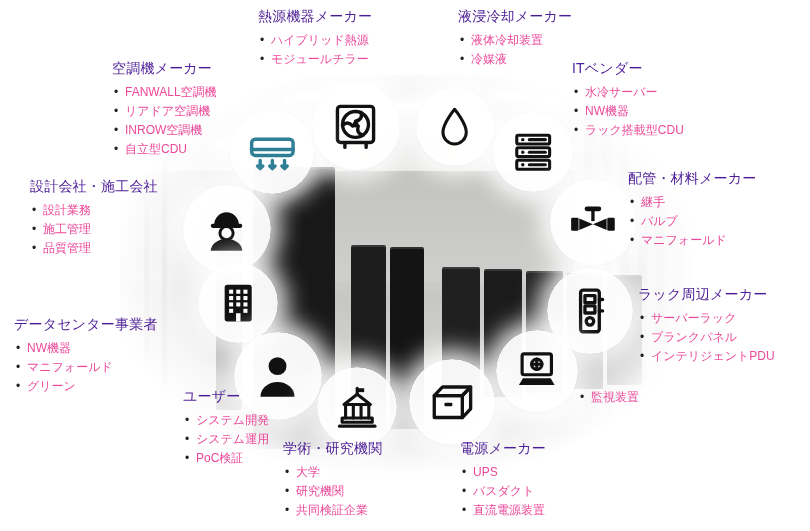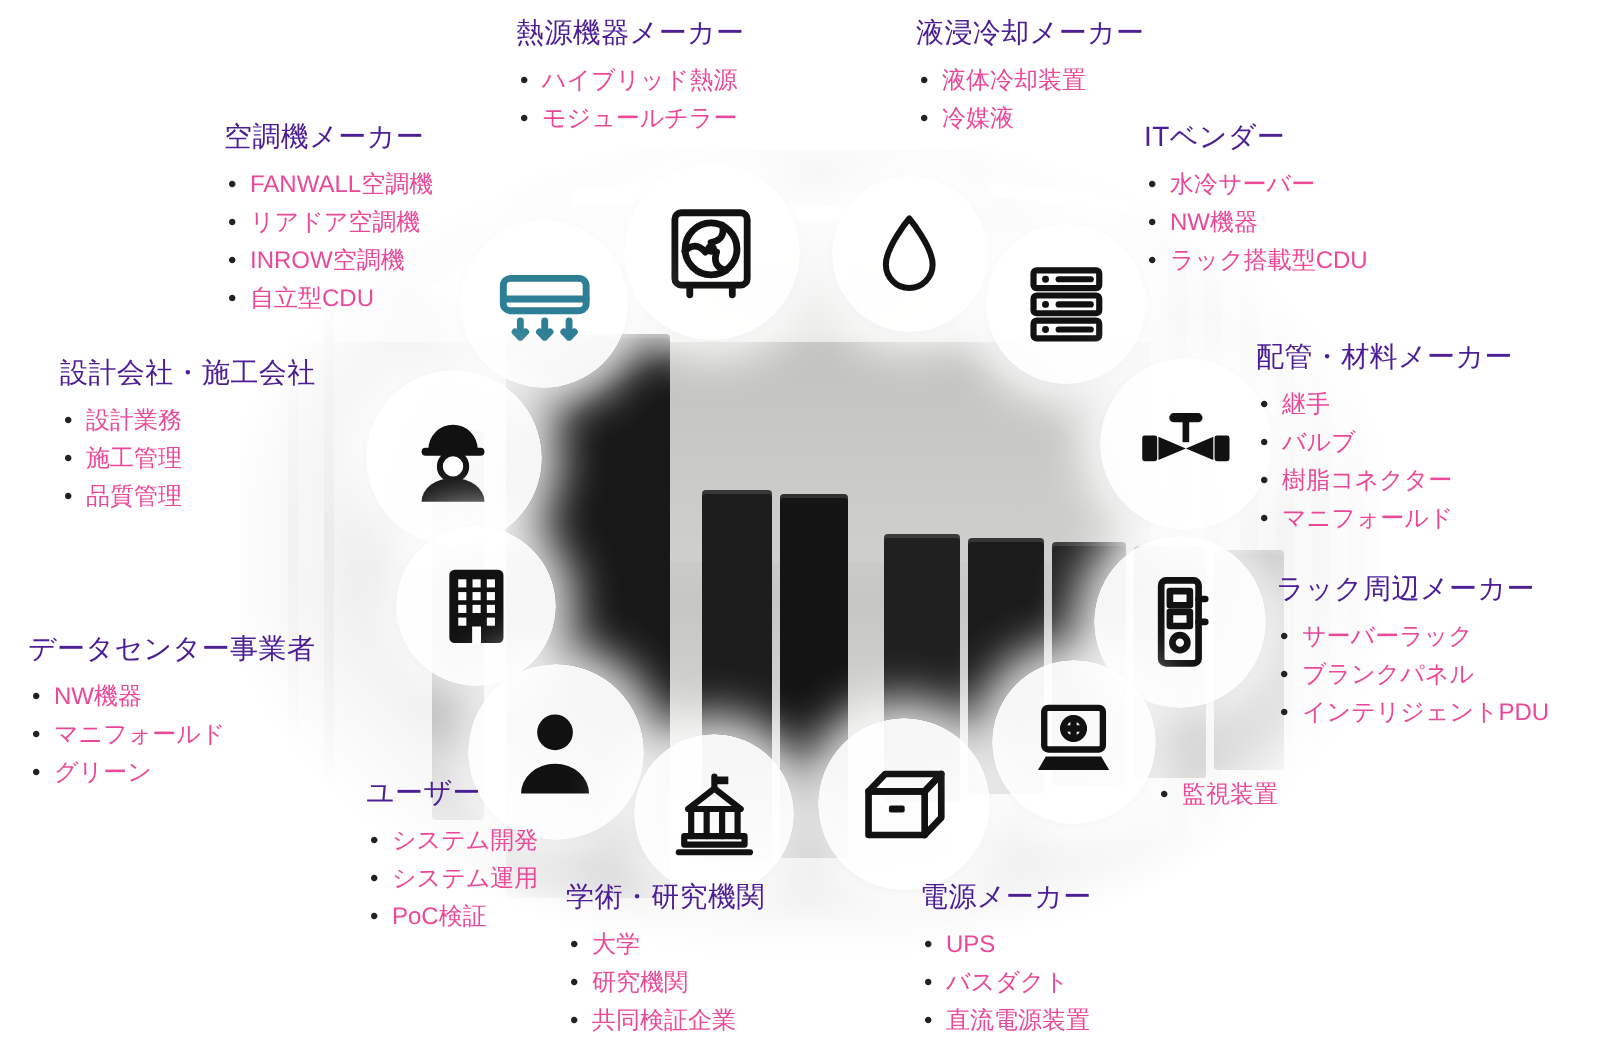--- a/index.html
+++ b/index.html
@@ -241,21 +241,20 @@
       <li>施工管理</li>
       <li>品質管理</li>
     </ul>
   </div>
 
   <div class="label" style="left:628px;top:170px">
     <div class="g-title">配管・材料メーカー</div>
     <ul class="g-list">
       <li>継手</li>
       <li>バルブ</li>
-      <li>樹脂コネクター</li>
       <li>マニフォールド</li>
     </ul>
   </div>
 
   <div class="label" style="left:14px;top:316px">
     <div class="g-title">データセンター事業者</div>
     <ul class="g-list">
       <li>NW機器</li>
       <li>マニフォールド</li>
       <li>グリーン</li>

